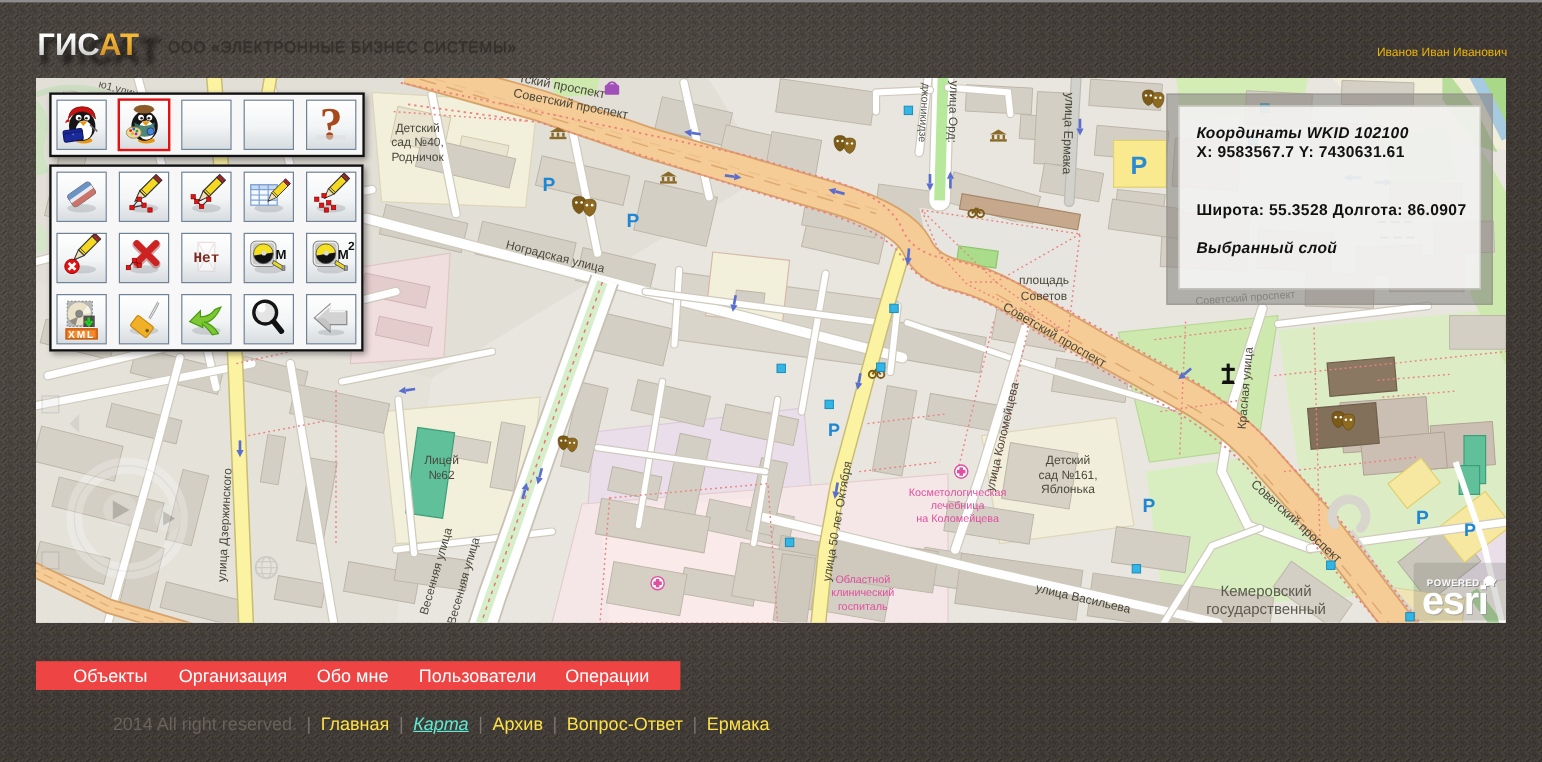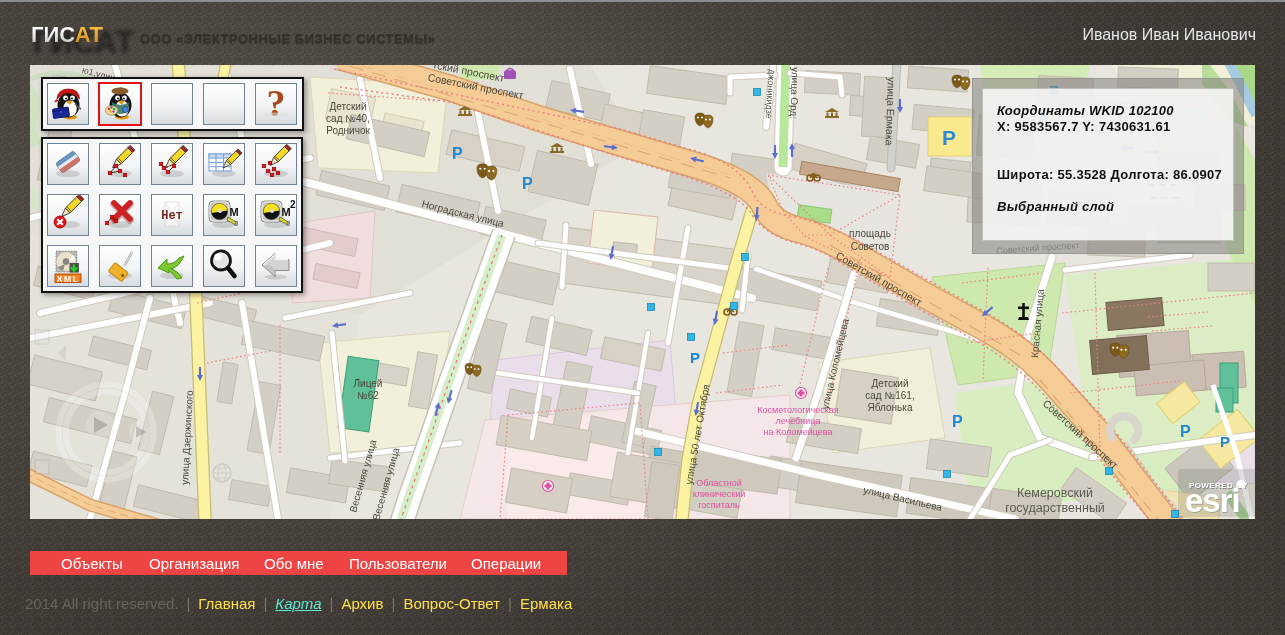--- a/index.html
+++ b/index.html
@@ -3,26 +3,26 @@
 <meta charset="utf-8">
 <style>
 html,body{margin:0;padding:0;}
 body{width:1285px;height:635px;position:relative;overflow:hidden;
   font-family:"Liberation Sans", sans-serif;
   background-color:#4a443d;}
 #texture{position:absolute;left:0;top:0;width:1285px;height:635px;z-index:0;}
 #vignette{position:absolute;left:0;top:0;width:1285px;height:635px;z-index:1;
   background:radial-gradient(ellipse 900px 500px at 30% 35%, rgba(255,255,255,0.07), rgba(0,0,0,0.18) 85%);}
 #topline{position:absolute;left:0;top:0;width:1285px;height:2px;background:#8d8d8d;z-index:5;}
-#logo{position:absolute;left:31px;top:22px;z-index:5;font-size:22px;font-weight:bold;letter-spacing:0;}
+#logo{position:absolute;left:31px;top:22px;z-index:5;font-size:26px;font-weight:bold;letter-spacing:0;}
 #logo .g1{background:linear-gradient(#ffffff 30%,#b9b9b9);-webkit-background-clip:text;background-clip:text;color:transparent;text-shadow:none;}
 #logo .g2{background:linear-gradient(#f5b93a 30%,#c8831d);-webkit-background-clip:text;background-clip:text;color:transparent;}
 #logoshadow{position:absolute;left:33px;top:25px;z-index:4;font-size:31px;font-weight:bold;letter-spacing:0;color:rgba(0,0,0,0.55);filter:blur(2px);}
-#subtitle{position:absolute;left:140px;top:31px;z-index:5;font-size:13px;font-weight:bold;color:#36312b;letter-spacing:0.5px;text-shadow:0 1px 1px rgba(0,0,0,0.35);}
-#username{position:absolute;right:29px;top:26px;z-index:5;font-size:16px;color:#e5e5e5;}
+#subtitle{position:absolute;left:140px;top:31px;z-index:5;font-size:13px;font-weight:normal;color:#36312b;letter-spacing:0.5px;text-shadow:0 1px 1px rgba(0,0,0,0.35);}
+#username{position:absolute;right:29px;top:39px;z-index:5;font-size:10px;color:#eab308;}
 #map{position:absolute;left:30px;top:65px;width:1225px;height:454px;z-index:2;background:#e8e5de;overflow:hidden;}
 
 .panel{position:absolute;background:#f7f7f7;border:2px solid #111;box-shadow:2px 2px 5px rgba(0,0,0,0.4);z-index:6;}
 #panel1{left:41px;top:77px;width:259px;height:50px;}
 #panel2{left:41px;top:137px;width:258px;height:152px;}
 .btn{position:absolute;width:40px;height:40px;border:1px solid #708396;
   background:linear-gradient(#ffffff, #f2f4f5 55%, #d7dce0);}
 .btn.sel{border:2px solid #e31212;}
 .btn svg{position:absolute;left:0;top:0;}
 
@@ -804,13 +804,13 @@
 </div>
   </div>
 
 <div id="navbar">
   <span style="left:31px">Объекты</span>
   <span style="left:119px">Организация</span>
   <span style="left:234px">Обо мне</span>
   <span style="left:319px">Пользователи</span>
   <span style="left:441px">Операции</span>
 </div>
-<div id="footer"><span style="margin-left:25px">2014 All right reserved.</span><span class="sep">|</span><span class="lnk">Главная</span><span class="sep">|</span><span class="orange">Карта</span><span class="sep">|</span><span class="lnk">Архив</span><span class="sep">|</span><span class="lnk">Вопрос-Ответ</span><span class="sep">|</span><span class="lnk">Ермака</span></div>
+<div id="footer"><span style="margin-left:94px">2014 All right reserved.</span><span class="sep">|</span><span class="lnk">Главная</span><span class="sep">|</span><span class="orange">Карта</span><span class="sep">|</span><span class="lnk">Архив</span><span class="sep">|</span><span class="lnk">Вопрос-Ответ</span><span class="sep">|</span><span class="lnk">Ермака</span></div>
 
 </body></html>

